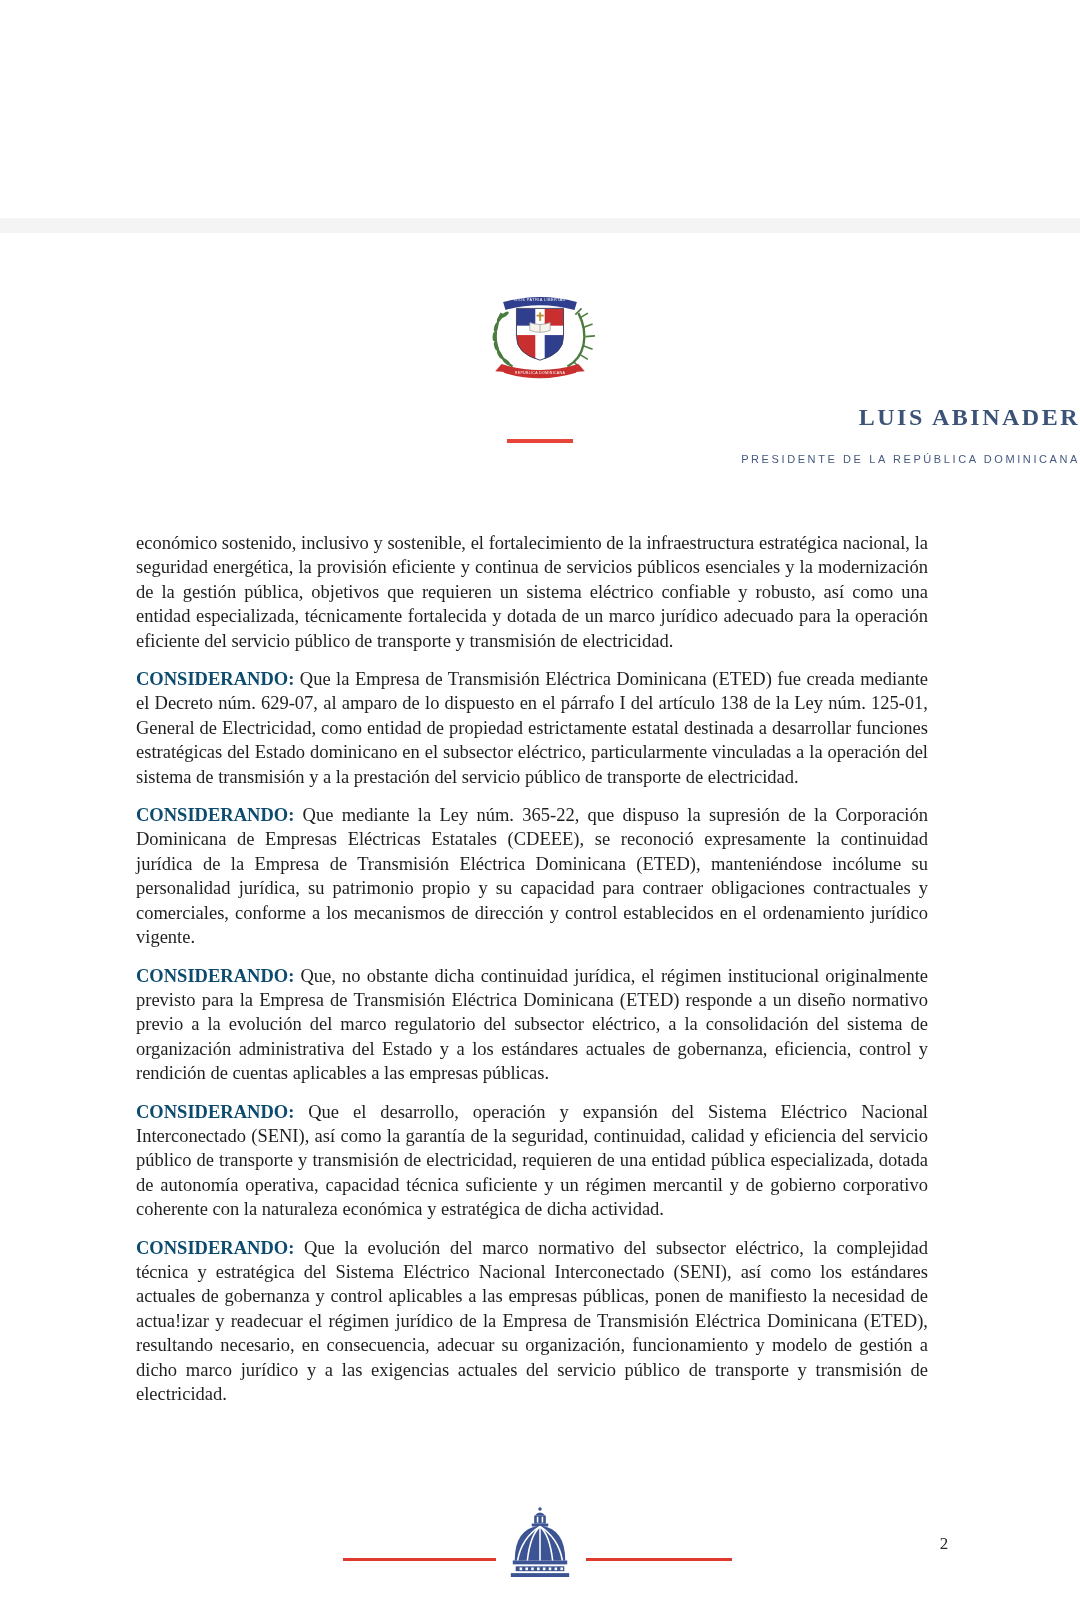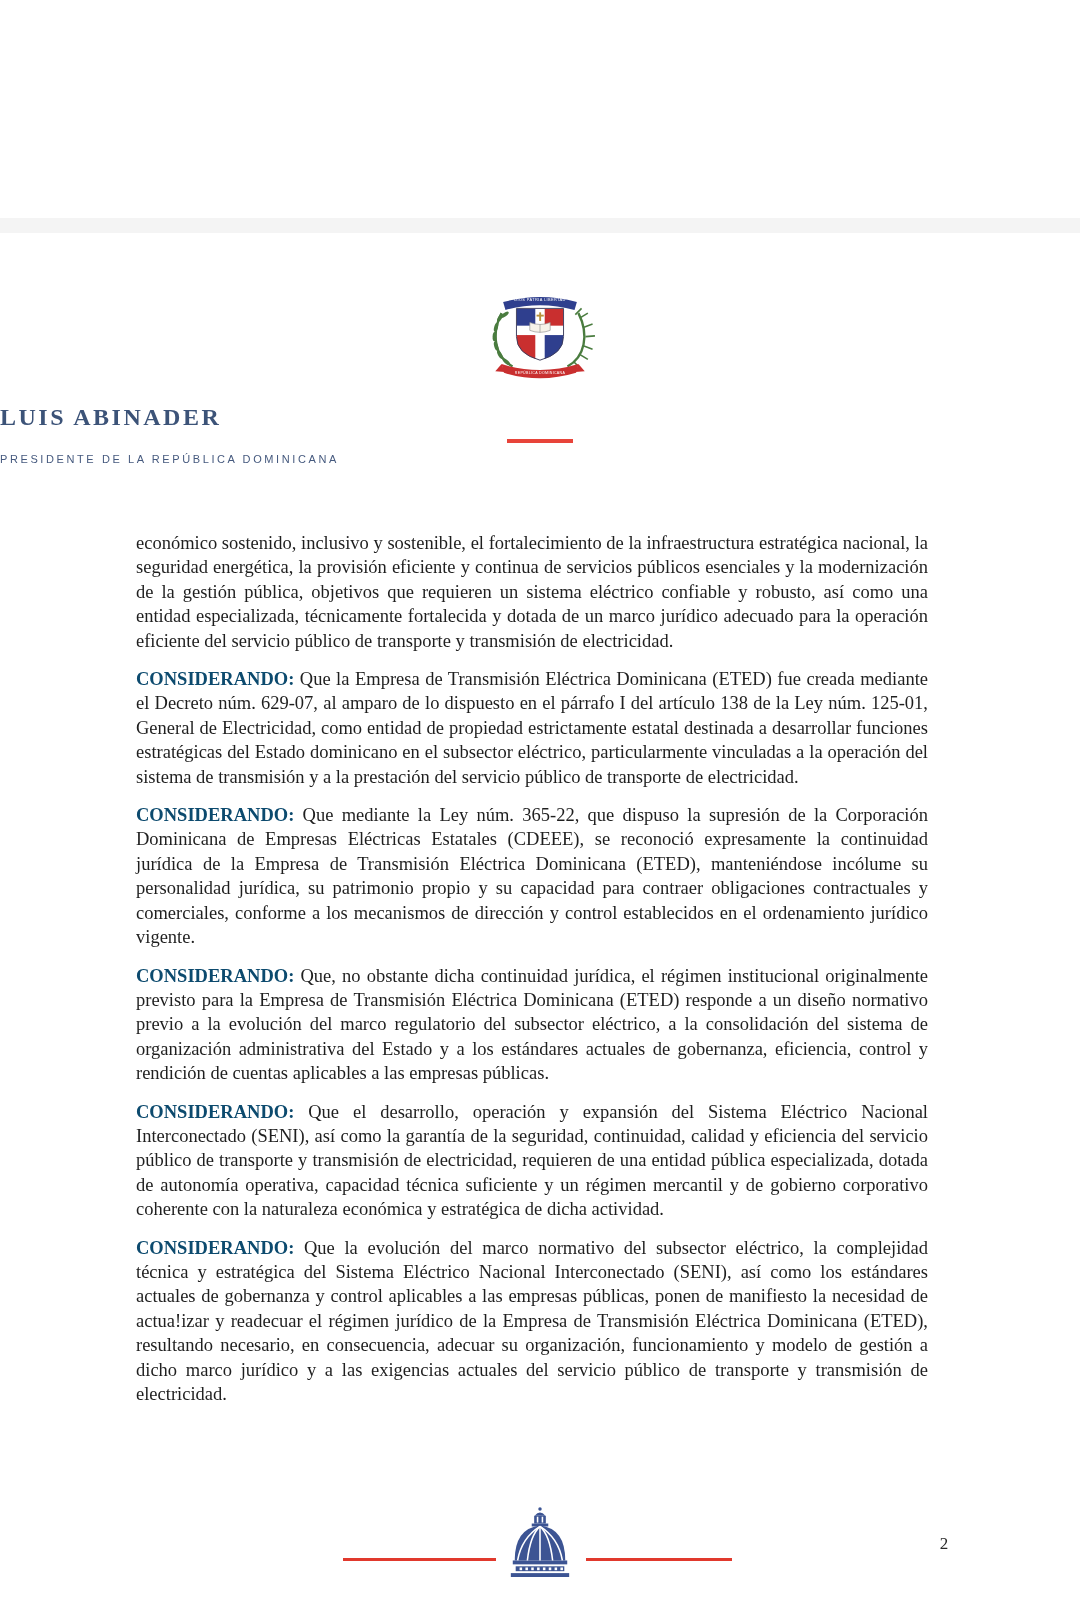--- a/index.html
+++ b/index.html
@@ -15,21 +15,21 @@
   .scan-band {
     position: absolute;
     left: 0; top: 218px;
     width: 1080px; height: 15px;
     background: #f4f4f4;
   }
   .letterhead {
     position: absolute;
     left: 0; top: 288px;
     width: 1080px;
-    text-align: left;
+    text-align: right;
   }
   .coat-of-arms { display: block; margin: 0 auto; }
   .president-name {
     margin-top: 14px;
     font-family: "Liberation Serif", serif;
     font-size: 24px;
     font-weight: 600;
     letter-spacing: 2.5px;
     color: #3c5378;
   }

